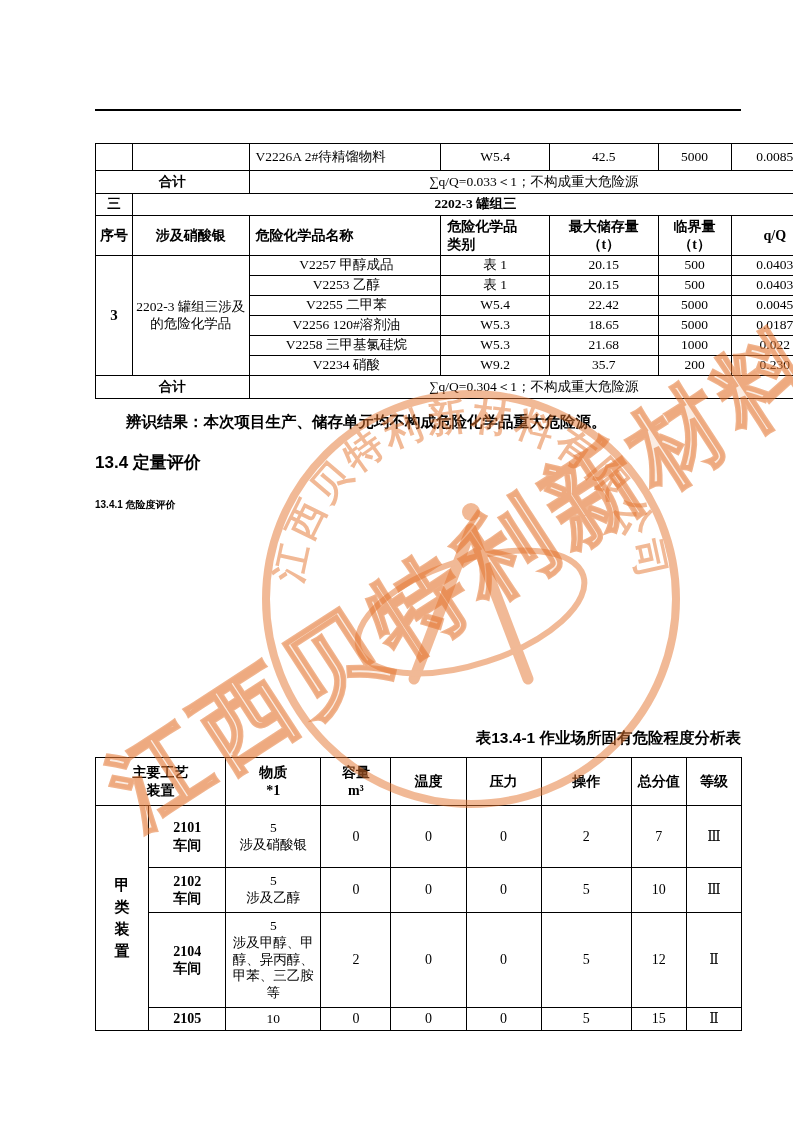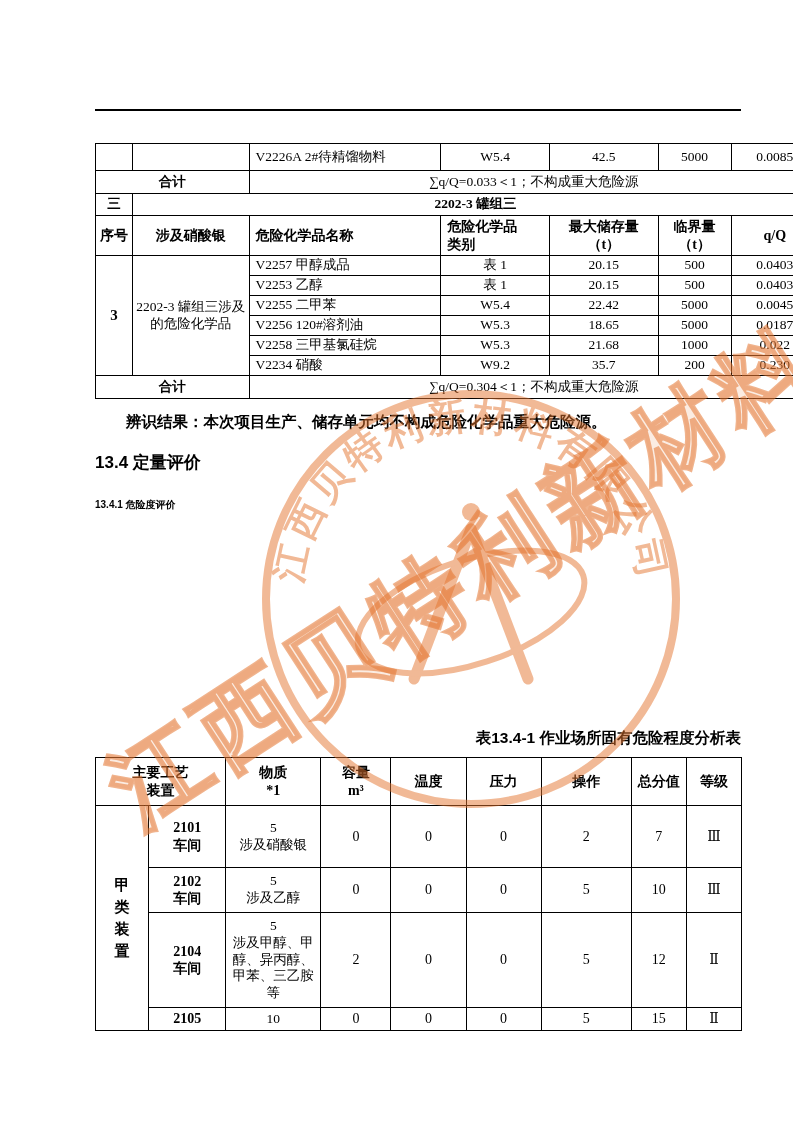--- a/index.html
+++ b/index.html
@@ -25,21 +25,21 @@
   }
   .b { font-weight:bold; }
   .left { text-align:left; padding-left:6px; }
   .pl { white-space:pre-line; }
 
   .t1 { position:absolute; left:95px; top:143px; width:724px;border-radius:11px; }
   .t1 .h27 td { height:27px; }
   .t1 .h23 td { height:23px; }
   .t1 .h22 td { height:22px; }
   .t1 .h40 td { height:40px; font-size:14px; }
-  .t1 .h20 td { height:20px; }
+  .t1 .h20 td { height:20px;text-align:center; }
   .t1 .seq { font-size:15px; }
 
   .result-para { position:absolute; left:95px; top:410px; width:646px; font-size:15.5px; line-height:24px; text-indent:2em;font-weight:bold; }
 
   .h-134  { position:absolute; left:95px; top:451px; font-size:17px;  font-weight:bold; font-family:"Liberation Sans","DejaVu Sans",sans-serif; }
   .h-1341 { position:absolute; left:95px; top:498px; font-size:10px; font-weight:bold; font-family:"Liberation Sans","DejaVu Sans",sans-serif; }
 
   .body-para { position:absolute; left:95px; top:530px; width:646px; font-size:15.5px; line-height:29.5px; text-align:justify; text-indent:2em; }
 
   .t2-caption { position:absolute; left:95px; top:728px; width:646px; text-align:right; font-weight:bold; font-size:15.5px; font-family:"Liberation Sans","DejaVu Sans",sans-serif; }

